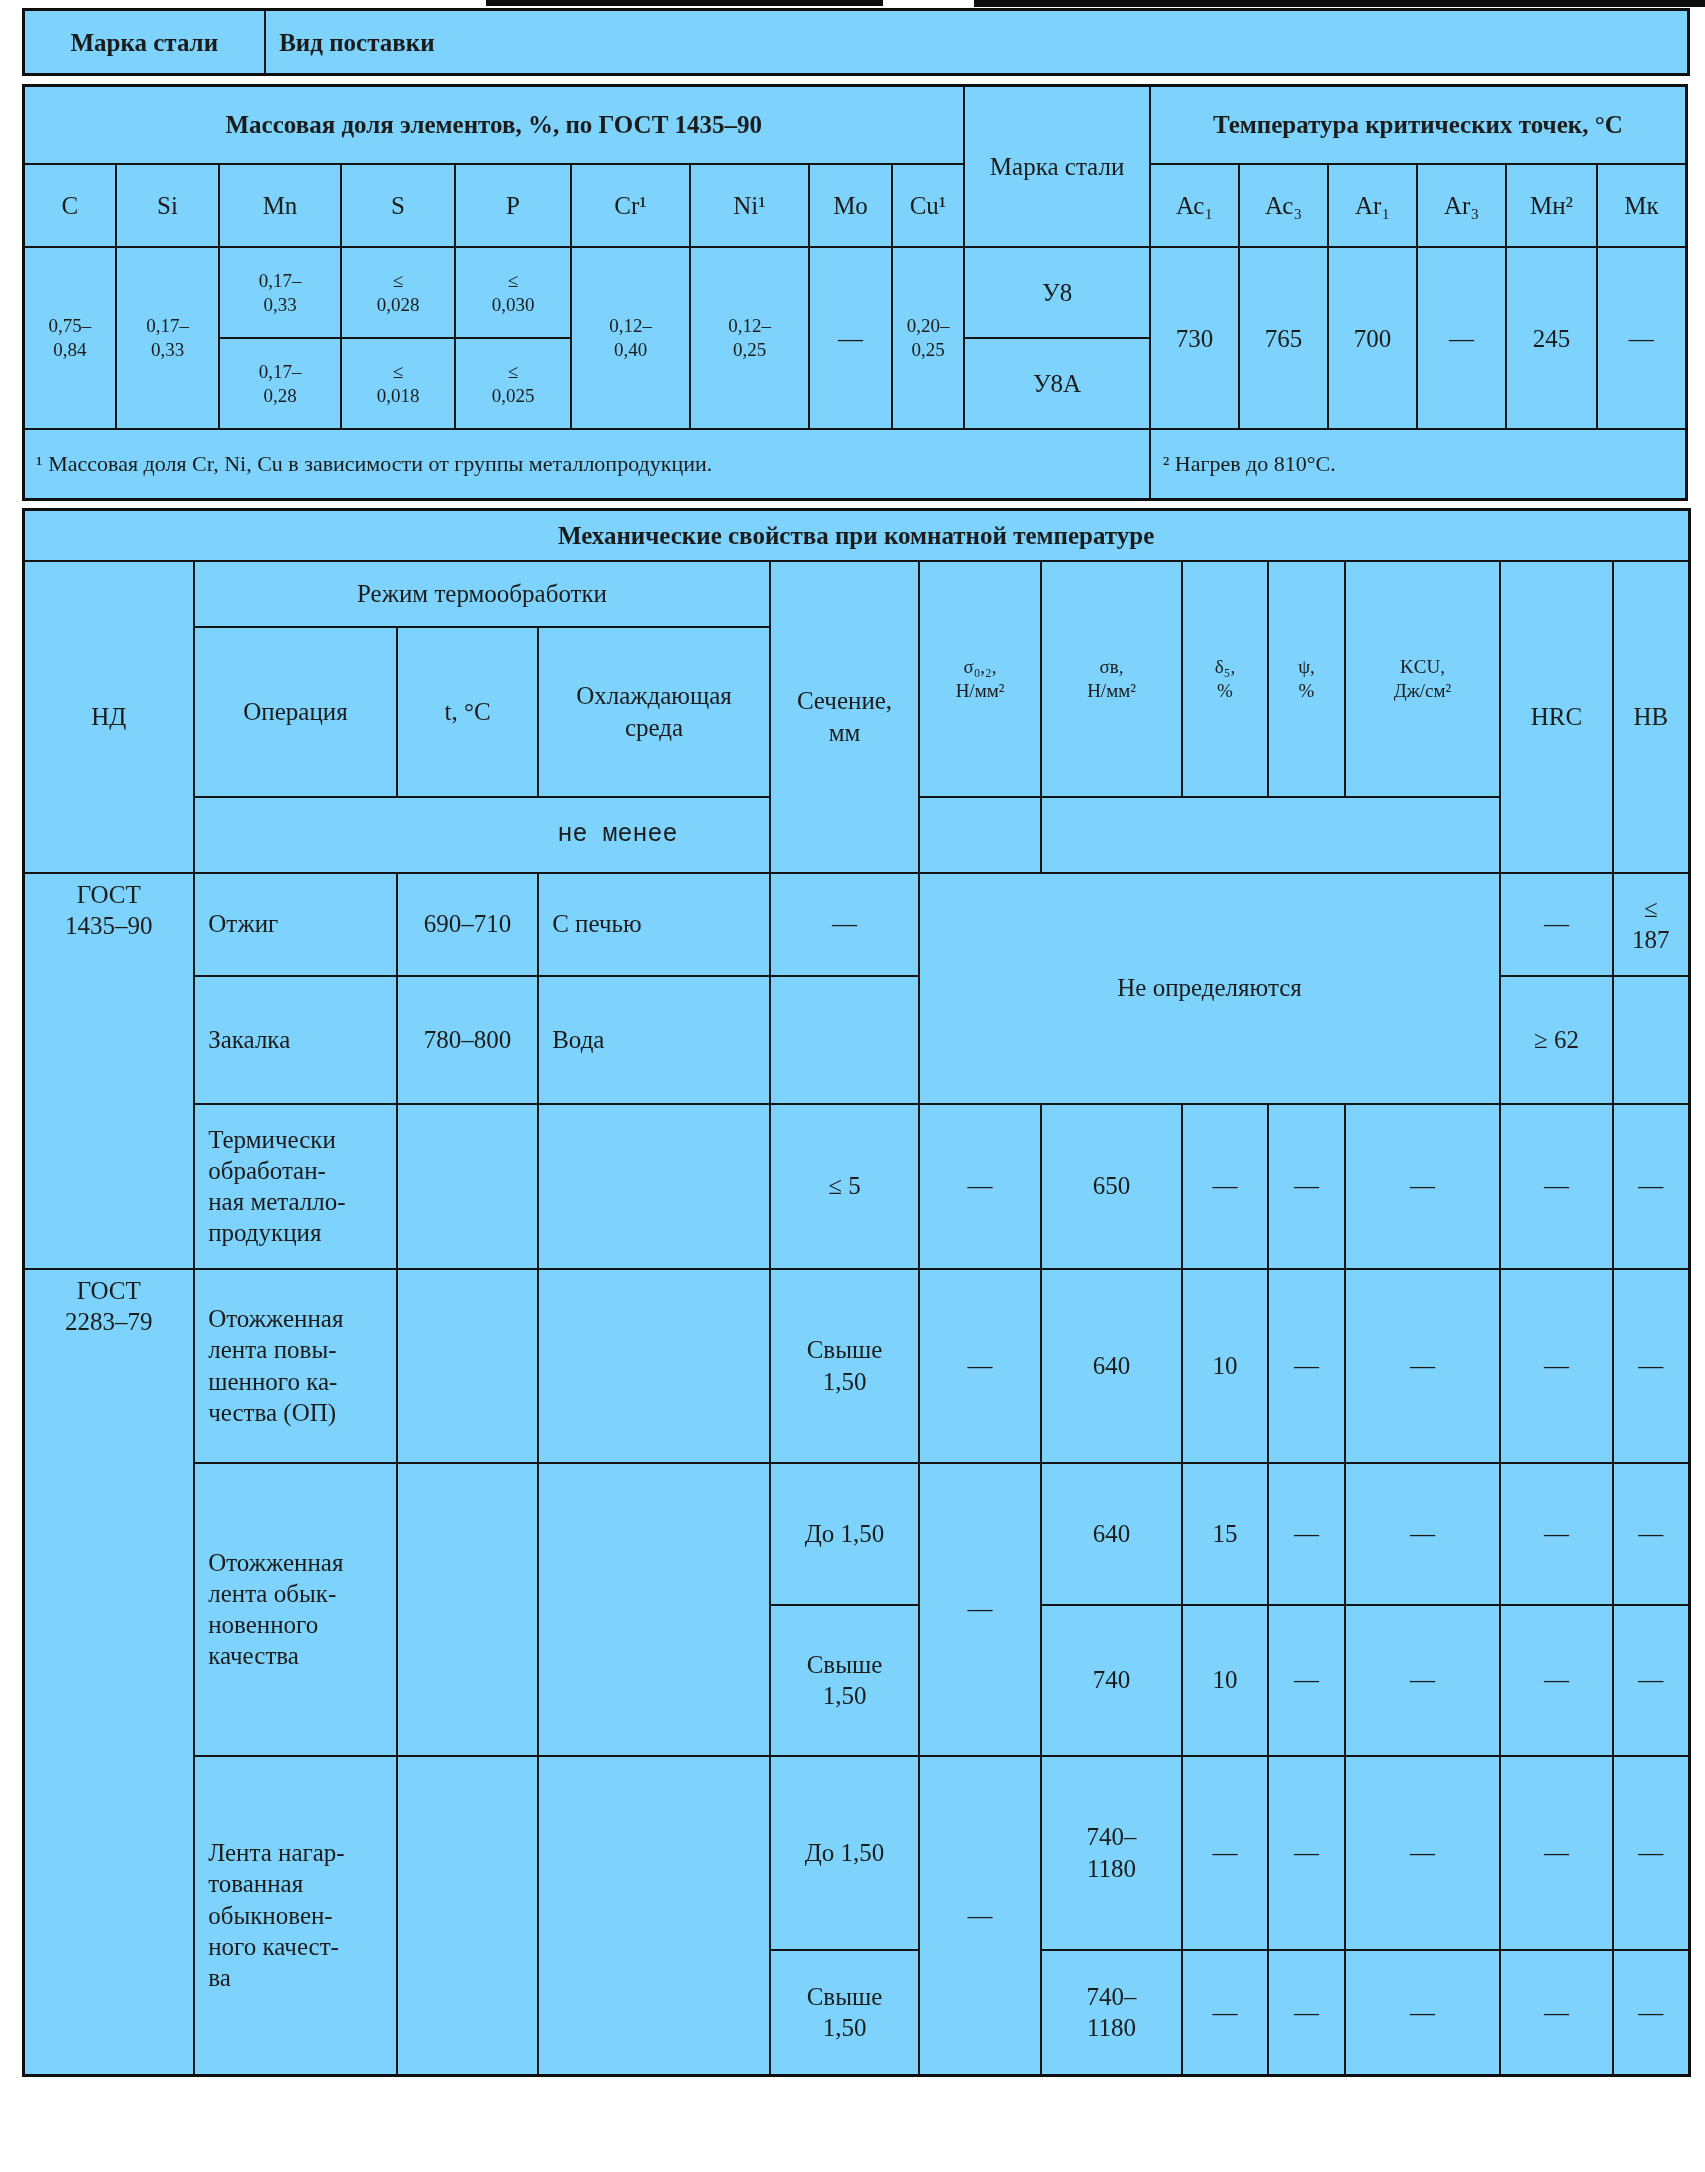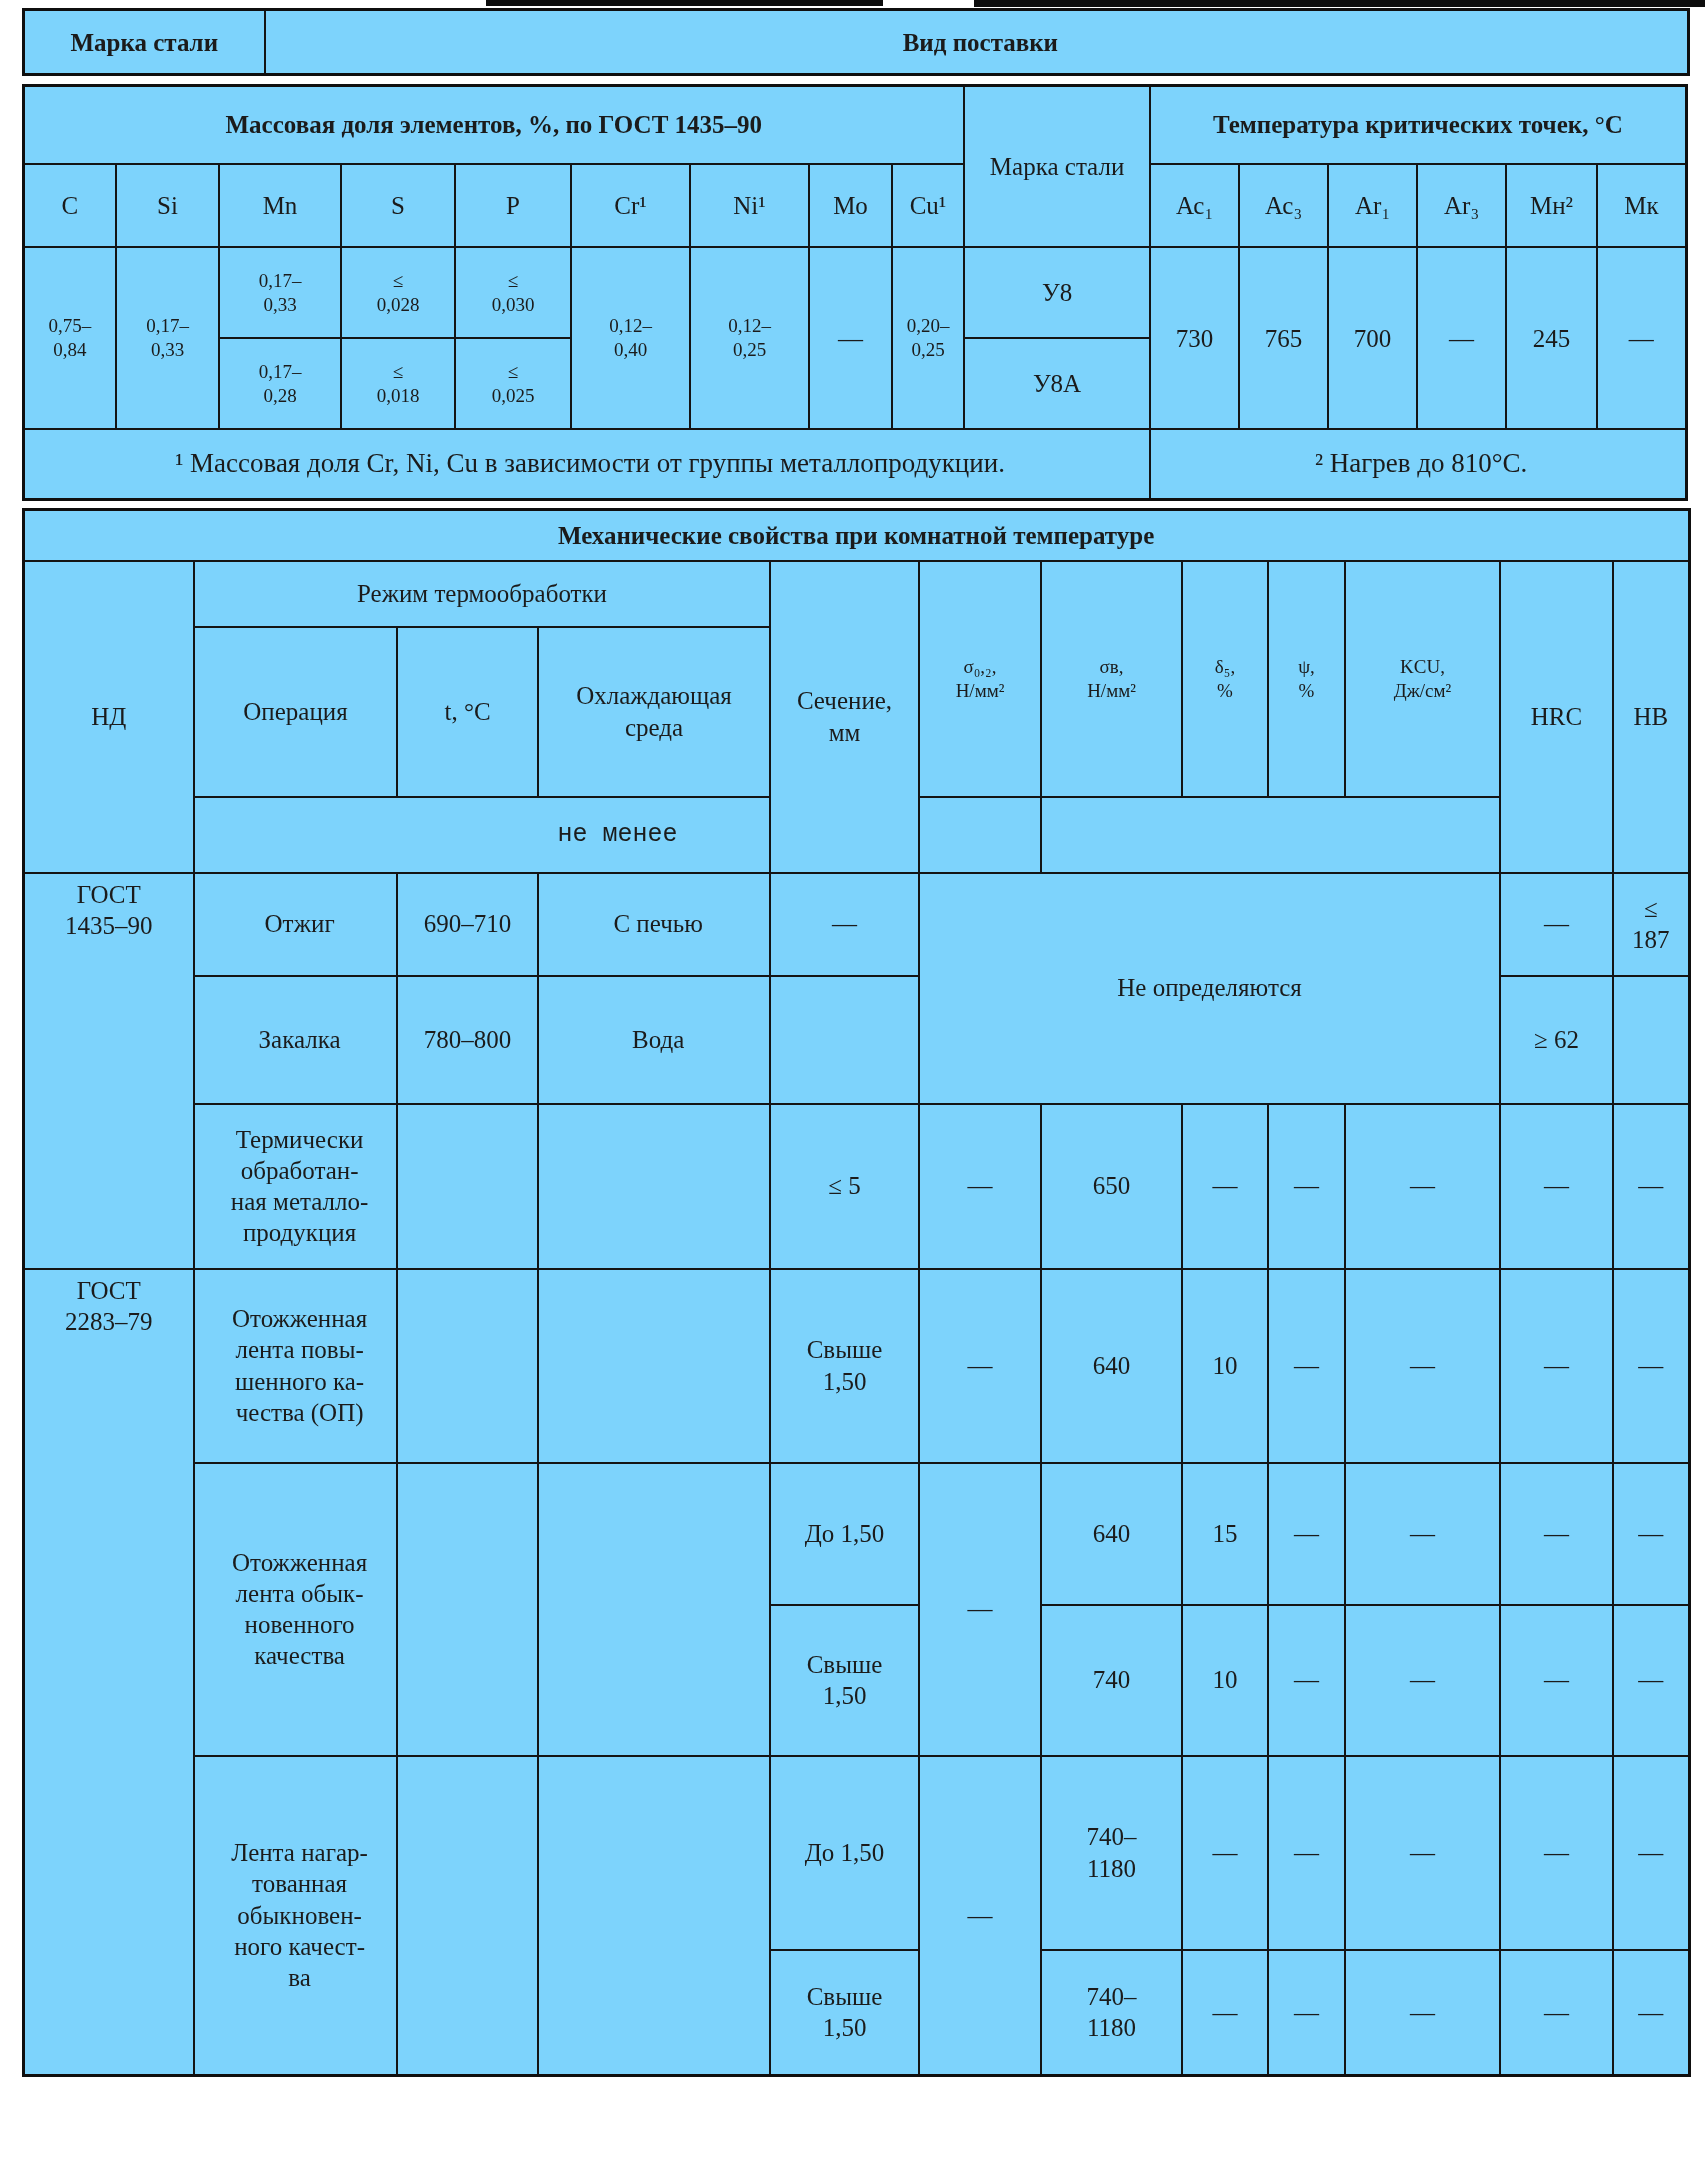--- a/index.html
+++ b/index.html
@@ -13,26 +13,26 @@
   .artifact{position:absolute;background:#0d0d0d;}
   table{border-collapse:collapse;table-layout:fixed;width:1664px;background:#7dd3fc;}
   table.blk{border:3.3px solid #0f0f0f;margin-bottom:7.4px;}
   td{
     border:2.1px solid #141414;
     font-size:25px;line-height:1.25;
     text-align:center;vertical-align:middle;
     padding:3.3px 5px;overflow:hidden;
   }
   .bold{font-weight:bold;}
-  .l{text-align:center;padding-left:13.2px;}
+  .l{text-align:left;padding-left:13.2px;}
   .top{vertical-align:top;padding-top:5px;}
   .pre{white-space:pre-line;}
   .fs-sm{font-size:19px;}
   .title-cell{font-weight:bold;}
-  .fn{font-size:27px;text-align:center;padding-left:11.6px;vertical-align:middle;}
+  .fn{font-size:22px;text-align:left;padding-left:11.6px;vertical-align:middle;}
   tr.rh-78{height:65px;} tr.rh-97{height:80px;}
   tr.rh-95{height:79px;} tr.rh-100{height:83px;} tr.rh-110{height:91px;} tr.rh-85{height:70px;}
   tr.rh-62{height:51px;} tr.rh-80{height:66px;} tr.rh-205{height:170px;} tr.rh-75{height:76px;font-family:Liberation Mono, monospace;}
   tr.rh-125{height:103px;} tr.rh-155{height:128px;} tr.rh-200{height:165px;}
   tr.rh-235{height:194px;} tr.rh-172{height:142px;} tr.rh-182{height:151px;} tr.rh-152{height:126px;}
 </style>
 </head>
 <body>
 
 <div class="artifact" style="left:486px;top:0;width:397px;height:5.8px;"></div>

